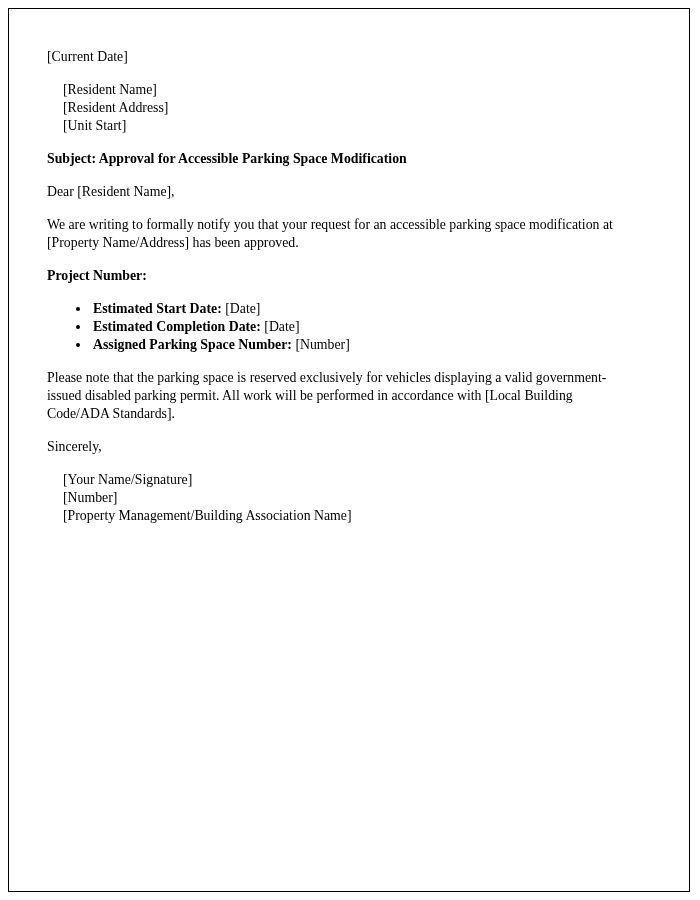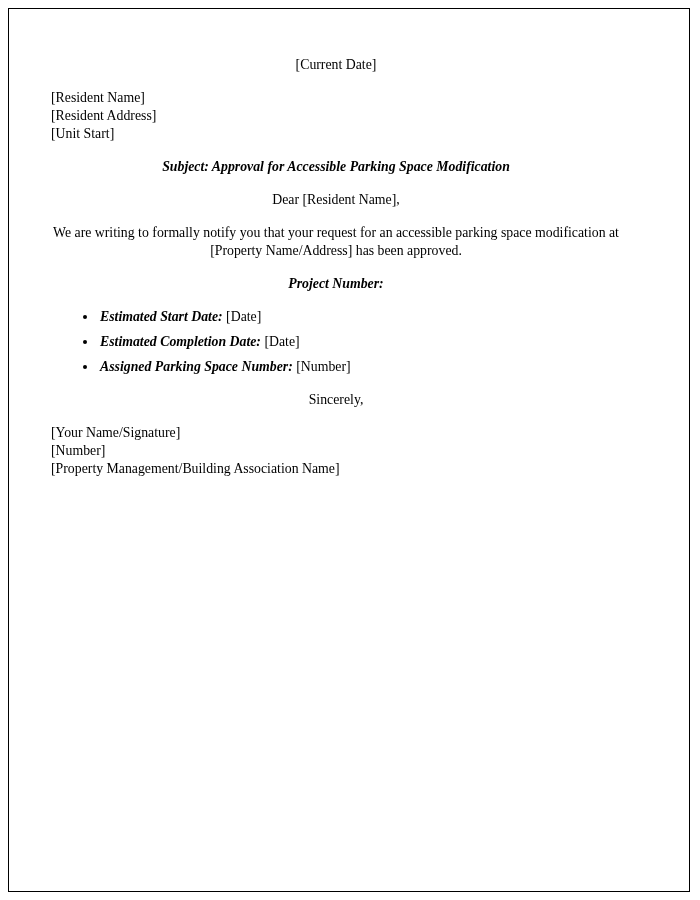--- a/index.html
+++ b/index.html
@@ -27,40 +27,38 @@
     pointer-events: none;
   }
   .content {
     position: absolute;
     left: 47px;
     top: 44px;
     width: 578px;
     line-height: 18px;
   }
   .para {
-    margin: 12px 0 15px 0;
-    text-align: center;
+    margin: 4px 0 15px 0;
   }
   .line {
     margin: 0;
   }
   .block {
-    margin: 0 0 15px 4px;
+    margin: 0 0 15px 16px;
   }
   .bold {
     font-weight: bold;
-    font-style: italic;
   }
   ul.bullet-list {
     margin: 0 0 15px 0;
     padding: 0 0 0 44px;
     list-style-type: disc;
   }
   ul.bullet-list li {
-    margin: 7px;
+    margin: 0;
     padding-left: 2px;
     line-height: 18px;
   }
 </style>
 </head>
 <body>
 
 <div class="page-border"></div>
 
 <div class="content">
@@ -81,20 +79,21 @@
 
 
   <p class="para bold">Project Number:</p>
 
   <ul class="bullet-list">
     <li><span class="bold">Estimated Start Date:</span> <span>[Date]</span></li>
     <li><span class="bold">Estimated Completion Date:</span> <span>[Date]</span></li>
     <li><span class="bold">Assigned Parking Space Number:</span> <span>[Number]</span></li>
   </ul>
 
+  <p class="para">Please note that the parking space is reserved exclusively for vehicles displaying a valid government-issued disabled parking permit. All work will be performed in accordance with [Local Building Code/ADA Standards].</p>
 
 
   <p class="para">Sincerely,</p>
 
   <div class="block">
     <div class="line">[Your Name/Signature]</div>
     <div class="line">[Number]</div>
     <div class="line">[Property Management/Building Association Name]</div>
   </div>
 

